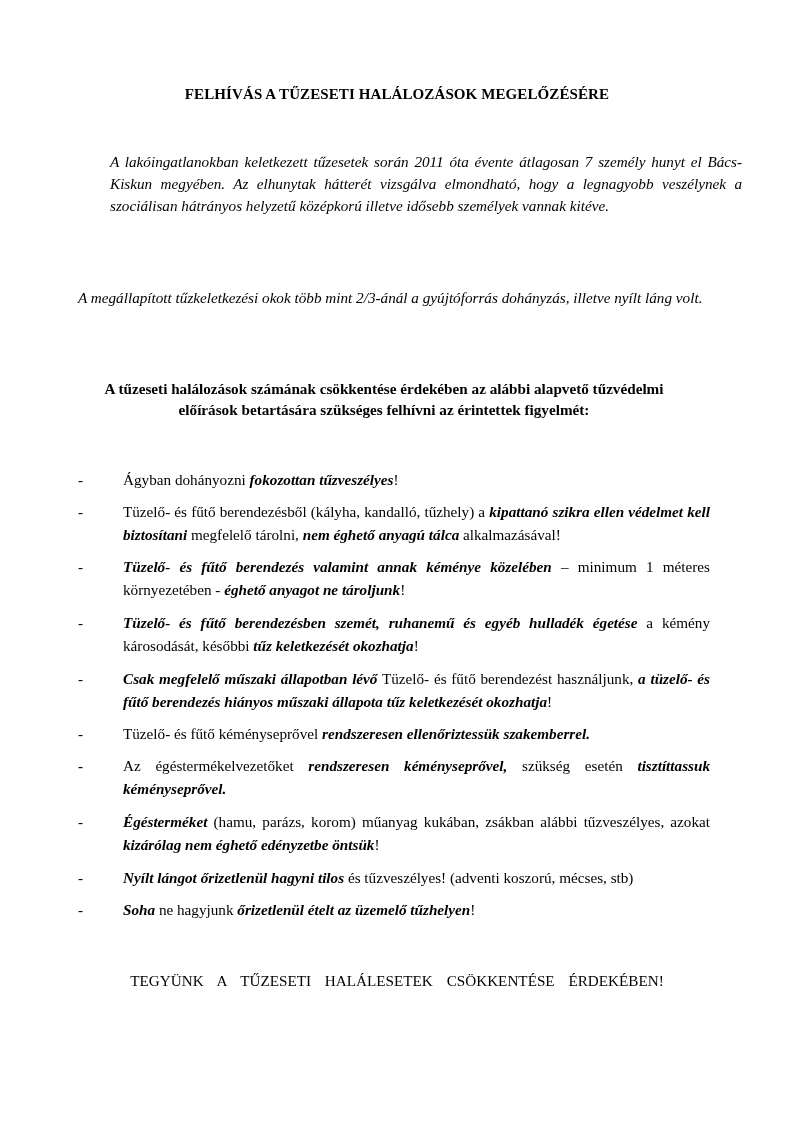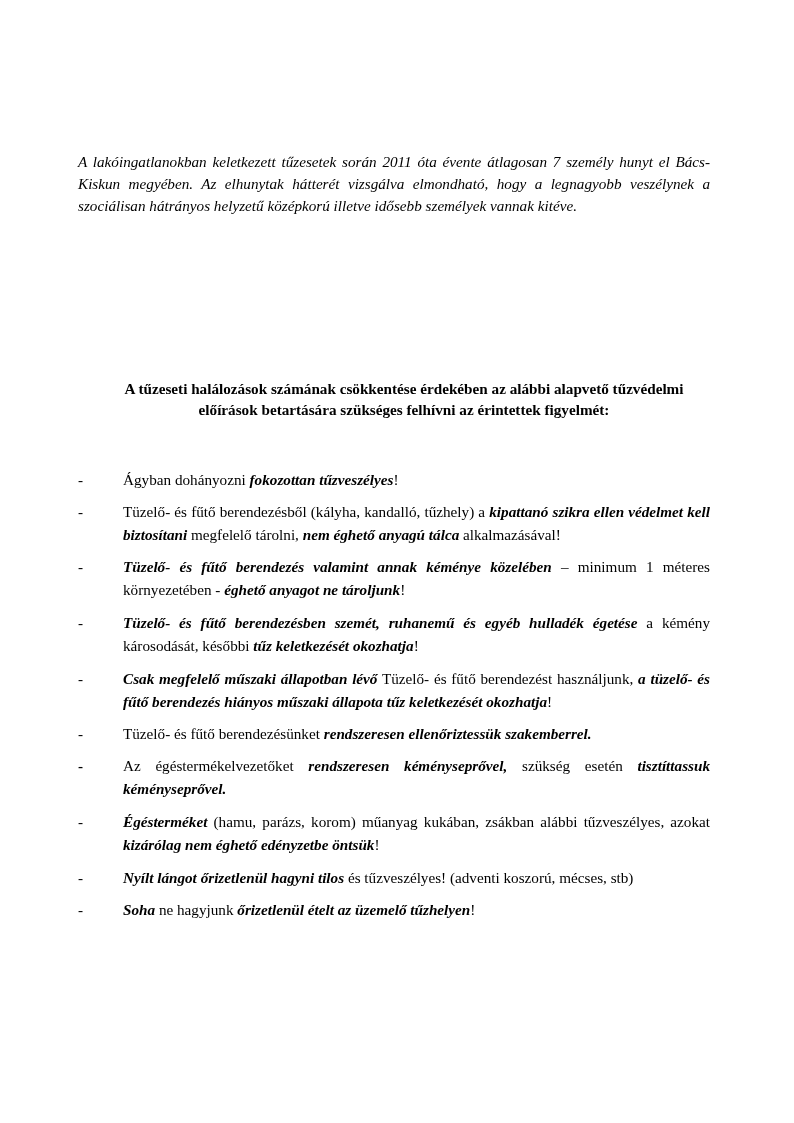--- a/index.html
+++ b/index.html
@@ -3,40 +3,42 @@
 <meta charset="utf-8">
 <style>
   html, body { margin: 0; padding: 0; background: #ffffff; }
   body { width: 794px; height: 1123px; position: relative; overflow: hidden;
          font-family: "Liberation Serif", "DejaVu Serif", serif; color: #000; }
   .page { position: absolute; left: 0; top: 0; width: 794px; height: 1123px; }
   .title { position: absolute; top: 86px; left: 0; width: 794px; text-align: center;
            font-weight: bold; font-size: 15px; letter-spacing: 0.1px; }
   .intro { position: absolute; left: 78px; width: 632px; font-style: italic;
            font-size: 15.2px; line-height: 22px; text-align: justify; margin: 0; }
-  .p1 { top: 151px; }
+  .p1 { top: 151px; margin-left: 32px; }
   .p2 { top: 231px; }
   .p3 { top: 287px; }
-  .subhead { position: absolute; top: 378px; left: 104px; width: 600px; text-align: center;
+  .subhead { position: absolute; top: 378px; left: 84px; width: 600px; text-align: center;
              font-weight: bold; font-size: 15.2px; line-height: 21px; }
   .list { position: absolute; left: 0; top: 0; }
   .item { position: absolute; left: 78px; width: 632px; font-size: 15.2px; line-height: 23px; }
   .item .dash { position: absolute; left: 0; top: 0; width: 20px; }
   .item .dash.bold { font-weight: bold; }
   .item .txt { position: absolute; left: 45px; width: 587px; text-align: justify; }
   .item .txt b { font-weight: bold; font-style: italic; }
   .closing { position: absolute; top: 972px; left: 0; width: 794px; text-align: center;
              font-size: 15.2px; word-spacing: 10px; }
 </style>
 </head>
 <body>
 
 <div class="page">
+  <div class="title">FELHÍVÁS A TŰZESETI HALÁLOZÁSOK MEGELŐZÉSÉRE</div>
 
   <p class="intro p1">A lakóingatlanokban keletkezett tűzesetek során 2011 óta évente átlagosan 7 személy hunyt el Bács-Kiskun megyében. Az elhunytak hátterét vizsgálva elmondható, hogy a legnagyobb veszélynek a szociálisan hátrányos helyzetű középkorú illetve idősebb személyek vannak kitéve.</p>
+  <p class="intro p3">A megállapított tűzkeletkezési okok több mint 2/3-ánál a gyújtóforrás dohányzás, illetve nyílt láng volt.</p>
 
   <div class="subhead">A tűzeseti halálozások számának csökkentése érdekében az alábbi alapvető tűzvédelmi előírások betartására szükséges felhívni az érintettek figyelmét:</div>
 
   <div class="list" id="rules-list">
       <div class="item" style="top: 468px;">
         <span class="dash">-</span>
         <span class="txt"><span>Ágyban dohányozni </span><b>fokozottan tűzveszélyes</b><span>!</span></span>
       </div>
       <div class="item" style="top: 500px;">
         <span class="dash">-</span>
@@ -49,33 +51,34 @@
       <div class="item" style="top: 611px;">
         <span class="dash">-</span>
         <span class="txt"><b>Tüzelő- és fűtő berendezésben szemét, ruhanemű és egyéb hulladék égetése</b><span> a kémény károsodását, későbbi </span><b>tűz keletkezését okozhatja</b><span>!</span></span>
       </div>
       <div class="item" style="top: 667px;">
         <span class="dash">-</span>
         <span class="txt"><b>Csak megfelelő műszaki állapotban lévő</b><span> Tüzelő- és fűtő berendezést használjunk, </span><b>a tüzelő- és fűtő berendezés hiányos műszaki állapota tűz keletkezését okozhatja</b><span>!</span></span>
       </div>
       <div class="item" style="top: 722px;">
         <span class="dash">-</span>
-        <span class="txt"><span>Tüzelő- és fűtő berendezésünket </span><b>rendszeresen ellenőriztessük szakemberrel.</b></span>
+        <span class="txt"><span>Tüzelő- és fűtő kéményseprővel </span><b>rendszeresen ellenőriztessük szakemberrel.</b></span>
       </div>
       <div class="item" style="top: 754px;">
         <span class="dash bold">-</span>
         <span class="txt"><span>Az égéstermékelvezetőket </span><b>rendszeresen kéményseprővel,</b><span> szükség esetén </span><b>tisztíttassuk kéményseprővel.</b></span>
       </div>
       <div class="item" style="top: 810px;">
         <span class="dash">-</span>
         <span class="txt"><b>Égésterméket</b><span> (hamu, parázs, korom) műanyag kukában, zsákban alábbi tűzveszélyes, azokat </span><b>kizárólag nem éghető edényzetbe öntsük</b><span>!</span></span>
       </div>
       <div class="item" style="top: 866px;">
         <span class="dash">-</span>
         <span class="txt"><b>Nyílt lángot őrizetlenül hagyni tilos</b><span> és tűzveszélyes! (adventi koszorú, mécses, stb)</span></span>
       </div>
       <div class="item" style="top: 898px;">
         <span class="dash">-</span>
         <span class="txt"><b>Soha</b><span> ne hagyjunk </span><b>őrizetlenül ételt az üzemelő tűzhelyen</b><span>!</span></span>
       </div>
     </div>
 
+  <div class="closing">TEGYÜNK A TŰZESETI HALÁLESETEK CSÖKKENTÉSE ÉRDEKÉBEN!</div>
 </div>
 
 </body></html>

